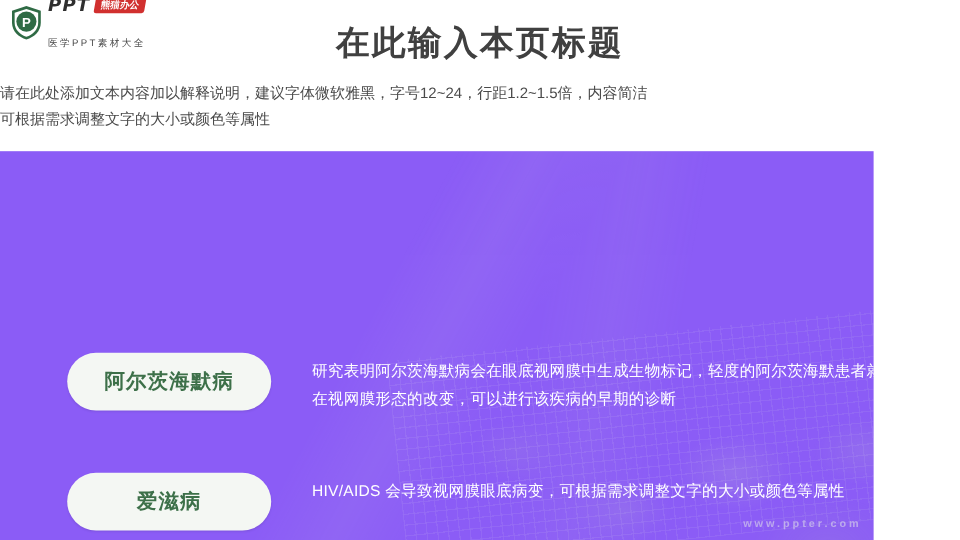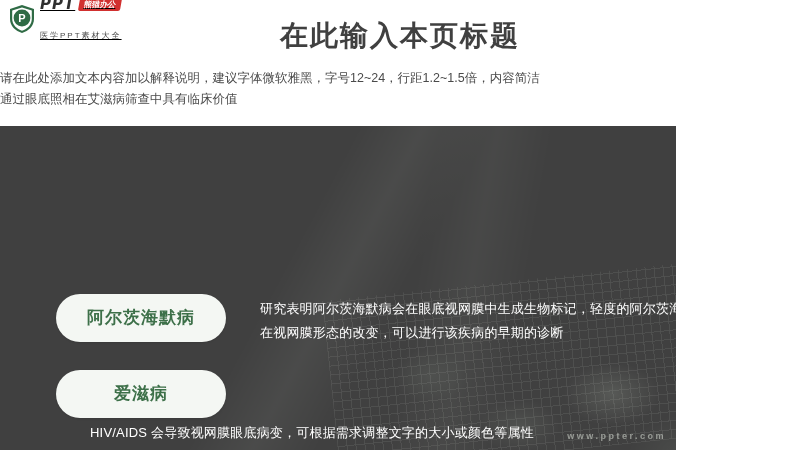--- a/index.html
+++ b/index.html
@@ -35,21 +35,20 @@
     height: 30px;
     flex: 0 0 auto;
     display: block;
   }
   .logo-texts {
     margin-left: 4px;
     display: flex;
     flex-direction: column;
     justify-content: center;
     height: 30px;
-    text-decoration: underline;
   }
   .logo-row1 {
     display: flex;
     align-items: center;
     height: 16px;
   }
   .logo-ppt {
     font-family: "DejaVu Sans", sans-serif;
     font-size: 15px;
     font-weight: bold;
@@ -103,23 +102,23 @@
     font-size: 12.5px;
     line-height: 21px;
   }
   .subtitle div { white-space: nowrap; }
 
   
   .panel {
     position: absolute;
     left: 0;
     top: 126px;
-    width: 676px;
+    width: 728px;
     height: 324px;
-    background: #404040;
+    background: #8b5cf6;
     overflow: hidden;
   }
   
   .bg-photo {
     position: absolute;
     inset: 0;
     opacity: 0.30;
     background:
       radial-gradient(ellipse 70px 46px at 612px 268px, rgba(205,215,200,0.55), rgba(205,215,200,0) 70%),
       radial-gradient(ellipse 62px 42px at 720px 250px, rgba(200,212,196,0.45), rgba(200,212,196,0) 70%),
@@ -144,21 +143,21 @@
 
   
   .row {
     position: absolute;
     left: 56px;
     width: 700px;
     display: flex;
     align-items: flex-start;
   }
   .row-1 { top: 168px; }
-  .row-2 { top: 244px; flex-direction: column; }
+  .row-2 { top: 268px; }
 
   .pill {
     flex: 0 0 auto;
     width: 170px;
     height: 48px;
     border-radius: 24px;
     background: #f4f7f3;
     display: flex;
     align-items: center;
     justify-content: center;
@@ -211,21 +210,21 @@
         <span class="logo-ppt">PPT</span>
         <span class="logo-badge">熊猫办公</span>
       </div>
       <div class="logo-sub">医学PPT素材大全</div>
     </div>
   </div>
 
   <div class="title">在此输入本页标题</div>
   <div class="subtitle">
     <div>请在此处添加文本内容加以解释说明，建议字体微软雅黑，字号12~24，行距1.2~1.5倍，内容简洁</div>
-    <div>通过眼底照相在艾滋病筛查中具有临床价值</div>
+    <div>可根据需求调整文字的大小或颜色等属性</div>
   </div>
 
   <div class="panel">
 
     <div class="bg-photo"></div>
     <div class="bg-grid"></div>
 
     <div class="row row-1">
       <div class="pill">
         <span class="pill-label">阿尔茨海默病</span>

